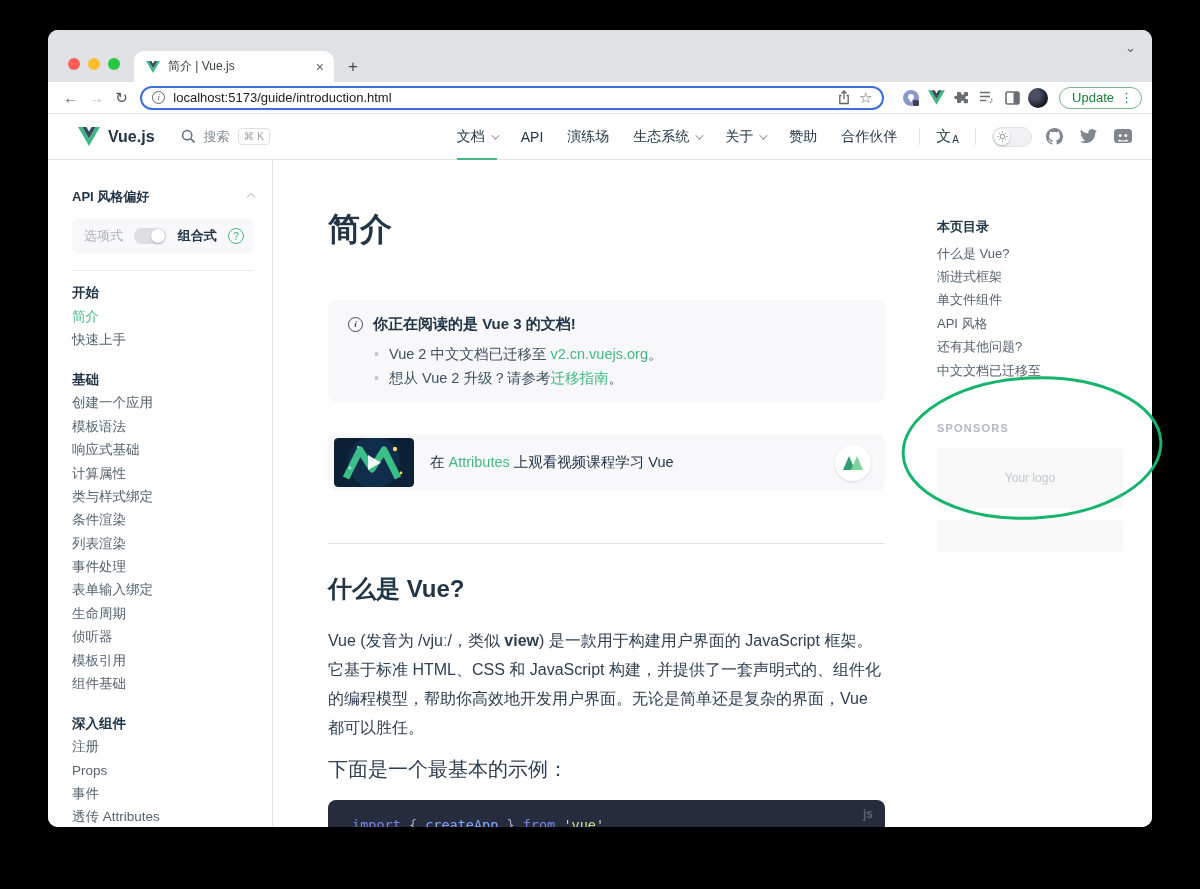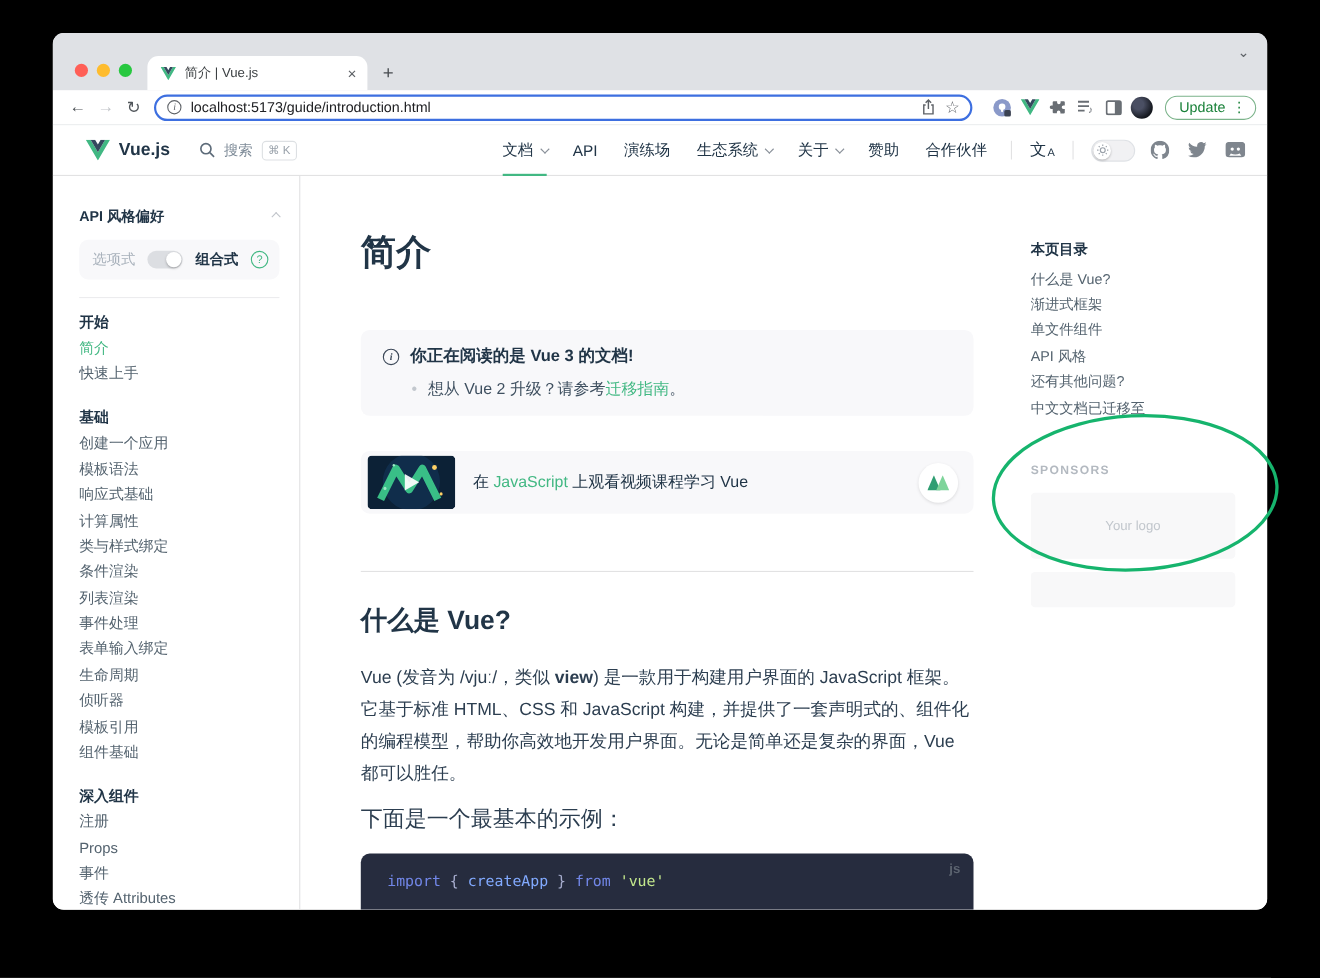--- a/index.html
+++ b/index.html
@@ -313,38 +313,39 @@
     <div class="main">
       <div class="article">
         <h1 class="h1">简介</h1>
 
         <div class="notice">
           <div class="notice-title">
             <span class="info-circ">i</span>
             <span>你正在阅读的是 Vue 3 的文档!</span>
           </div>
           <ul class="notice-ul" id="notice-bullets">
+              <li class="notice-li"><span>Vue 2 中文文档已迁移至 </span><a class="green">v2.cn.vuejs.org</a><span>。</span></li>
               <li class="notice-li"><span>想从 Vue 2 升级？请参考</span><a class="green">迁移指南</a><span>。</span></li>
             </ul>
         </div>
 
         <div class="banner">
           <span class="thumb">
             <svg width="80" height="49" viewBox="0 0 80 49">
                 <rect width="80" height="49" rx="4" fill="#0c2136"></rect>
                 <circle cx="40" cy="24" r="26" fill="#14395c" opacity=".55"></circle>
                 <path d="M12 40L26 12l12 19 12-19 14 28" fill="none" stroke="#3ecf8e" stroke-width="7" stroke-linejoin="round" opacity=".9"></path>
                 <polygon points="34,17 34,32 47,24.5" fill="#ffffff" opacity=".92"></polygon>
                 <circle cx="61" cy="11" r="2.2" fill="#ffd166"></circle>
                 <circle cx="16" cy="30" r="1.4" fill="#9be8c6"></circle>
                 <circle cx="67" cy="35" r="1.4" fill="#ffd166"></circle>
                 <circle cx="24" cy="9" r="1.1" fill="#9be8c6"></circle>
               </svg>
           </span>
-          <span class="banner-text"><span>在 </span><a class="green">JavaScript</a><span> 上观看视频课程学习 Vue</span></span>
+          <span class="banner-text"><span>在 </span><a class="green">Attributes</a><span> 上观看视频课程学习 Vue</span></span>
           <span class="vm-badge">
             <svg width="20" height="14" viewBox="0 0 20 14">
                 <polygon points="0,14 6,0 12,14" fill="#2f9e72"></polygon>
                 <polygon points="8,14 14,0 20,14" fill="#7ed49a"></polygon>
               </svg>
           </span>
         </div>
 
         <div class="hdivider"></div>
         <h2 class="h2">什么是 Vue?</h2>

